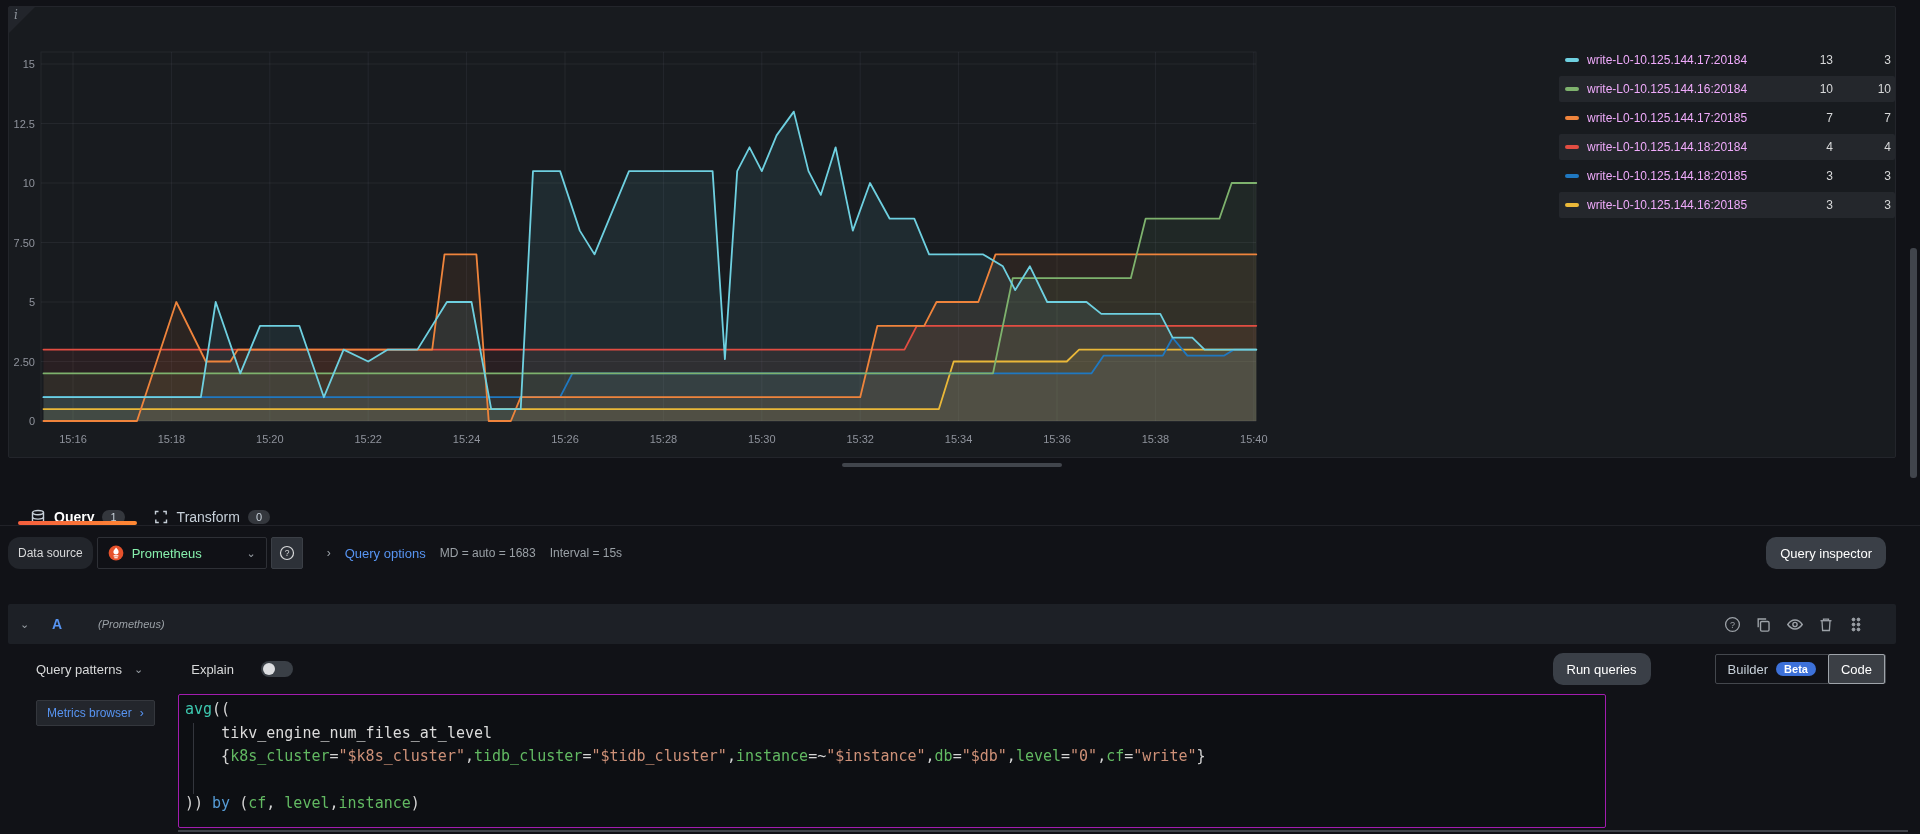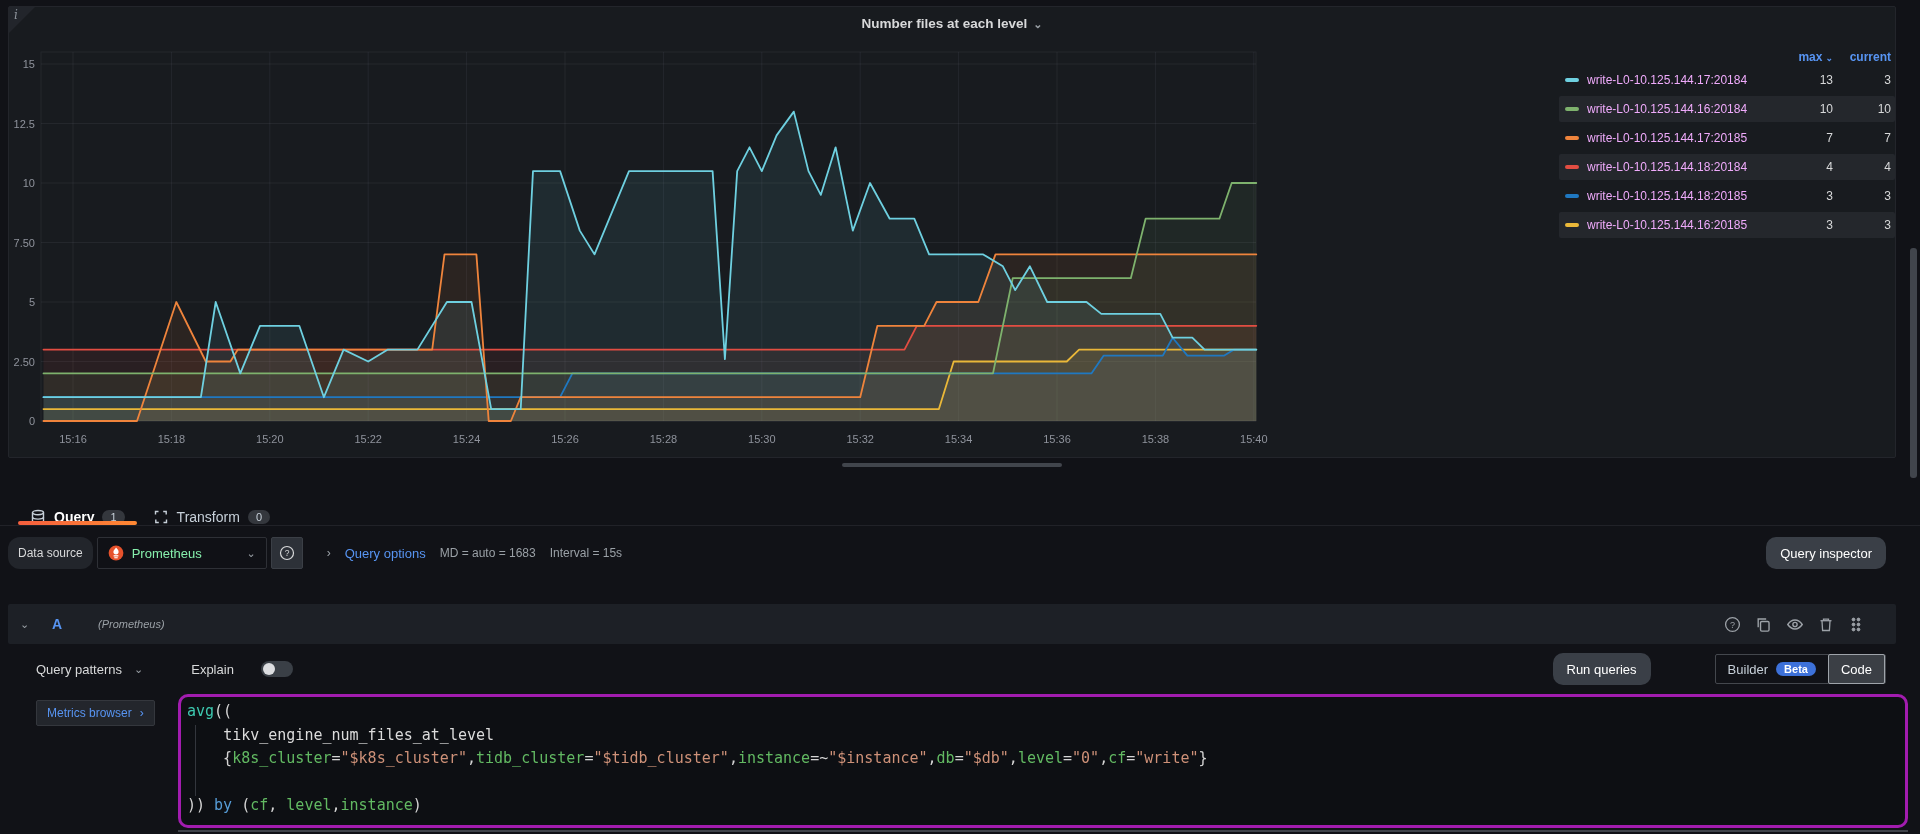--- a/index.html
+++ b/index.html
@@ -87,44 +87,41 @@
   .radio { display:flex; align-items:center; gap:8px; padding:0 12px; font-size:13px; color:#c7d0d9;
            height:100%; cursor:pointer; }
   .radio.sel { background:#3b3f45; border:1px solid #9fa4aa; border-radius:2px; color:#fff; height:30px; }
   .beta { background:#3d71d9; color:#fff; font-size:11px; font-weight:700; padding:1px 8px; border-radius:9px; }
   .toolbar .btn { margin-right:16px; }
 
   
   .mb-btn { position:absolute; top:700px; left:36px; height:26px; display:flex; align-items:center; gap:8px;
             background:#23262c; border:1px solid #34373d; border-radius:2px; padding:0 10px;
             font-size:12px; color:#5794f2; cursor:pointer; }
-  .editor { position:absolute; top:694px; left:178px; width:1730px; height:134px;
-            background:#0d0f13; border:3px solid #a21caf; border-radius:10px; overflow:hidden; }
+  .editor { position:absolute; top:694px; left:178px; width:1428px; height:134px;
+            background:#0d0f13; border:1px solid #a21caf; border-radius:2px; overflow:hidden; }
   .code { padding:3px 0 0 6px; font-family:"DejaVu Sans Mono", monospace; font-size:15px;
           line-height:23.5px; white-space:pre; }
   .indent-guide { position:absolute; left:14px; top:28px; width:1px; height:71px; background:#33363d; }
   .tk-fn  { color:#3dc9b0; }
   .tk-kw  { color:#569cd6; }
   .tk-lbl { color:#62b962; }
   .tk-str { color:#ce9178; }
   .tk-pun { color:#d4d4d4; }
   .tk-met { color:#dcdcdc; }
 
   .bottom-line { position:absolute; top:830px; left:178px; width:1730px; height:2px; background:#3f434a; cursor:row-resize; }
   .vscroll { position:absolute; right:3px; top:248px; width:7px; height:230px; background:#41454c; border-radius:3px; cursor:pointer; }
 </style>
 </head>
 <body>
 
 <div class="panel">
   <div class="corner-tri"></div>
   <div class="corner-i">i</div>
-  <div class="panel-title">
-    <span>Number files at each level</span><span class="chev">⌄</span>
-  </div>
   <svg class="chart" id="chart-svg" width="1886" height="450">
       <line x1="32" y1="414" x2="1247" y2="414" stroke="rgba(204,204,220,0.07)"></line>
       <line x1="32" y1="354.5" x2="1247" y2="354.5" stroke="rgba(204,204,220,0.07)"></line>
       <line x1="32" y1="295" x2="1247" y2="295" stroke="rgba(204,204,220,0.07)"></line>
       <line x1="32" y1="235.5" x2="1247" y2="235.5" stroke="rgba(204,204,220,0.07)"></line>
       <line x1="32" y1="176" x2="1247" y2="176" stroke="rgba(204,204,220,0.07)"></line>
       <line x1="32" y1="116.5" x2="1247" y2="116.5" stroke="rgba(204,204,220,0.07)"></line>
       <line x1="32" y1="57" x2="1247" y2="57" stroke="rgba(204,204,220,0.07)"></line>
       <line x1="64" y1="45" x2="64" y2="414" stroke="rgba(204,204,220,0.07)"></line>
       <line x1="162.4" y1="45" x2="162.4" y2="414" stroke="rgba(204,204,220,0.07)"></line>
@@ -167,26 +164,20 @@
       <text x="556" y="436" text-anchor="middle" font-size="11" fill="#8f939c" font-family="Liberation Sans, sans-serif">15:26</text>
       <text x="654.4000000000001" y="436" text-anchor="middle" font-size="11" fill="#8f939c" font-family="Liberation Sans, sans-serif">15:28</text>
       <text x="752.8000000000001" y="436" text-anchor="middle" font-size="11" fill="#8f939c" font-family="Liberation Sans, sans-serif">15:30</text>
       <text x="851.2" y="436" text-anchor="middle" font-size="11" fill="#8f939c" font-family="Liberation Sans, sans-serif">15:32</text>
       <text x="949.6" y="436" text-anchor="middle" font-size="11" fill="#8f939c" font-family="Liberation Sans, sans-serif">15:34</text>
       <text x="1048" y="436" text-anchor="middle" font-size="11" fill="#8f939c" font-family="Liberation Sans, sans-serif">15:36</text>
       <text x="1146.4" y="436" text-anchor="middle" font-size="11" fill="#8f939c" font-family="Liberation Sans, sans-serif">15:38</text>
       <text x="1244.8000000000002" y="436" text-anchor="middle" font-size="11" fill="#8f939c" font-family="Liberation Sans, sans-serif">15:40</text>
     </svg>
   <div class="legend" id="legend">
-      <div class="lhead">
-             <span class="lswatch"></span>
-        <span class="lname">x</span>
-             <span class="lval">max<span class="sort-chev">⌄</span></span>
-             <span class="lval cur">current</span>
-           </div>
       <div class="lrow">
             <span class="lswatch" style="background:#6ED0E0"></span>
             <span class="lname">write-L0-10.125.144.17:20184</span>
             <span class="lval">13</span>
             <span class="lval cur">3</span>
           </div>
       <div class="lrow stripe">
             <span class="lswatch" style="background:#7EB26D"></span>
             <span class="lname">write-L0-10.125.144.16:20184</span>
             <span class="lval">10</span>

